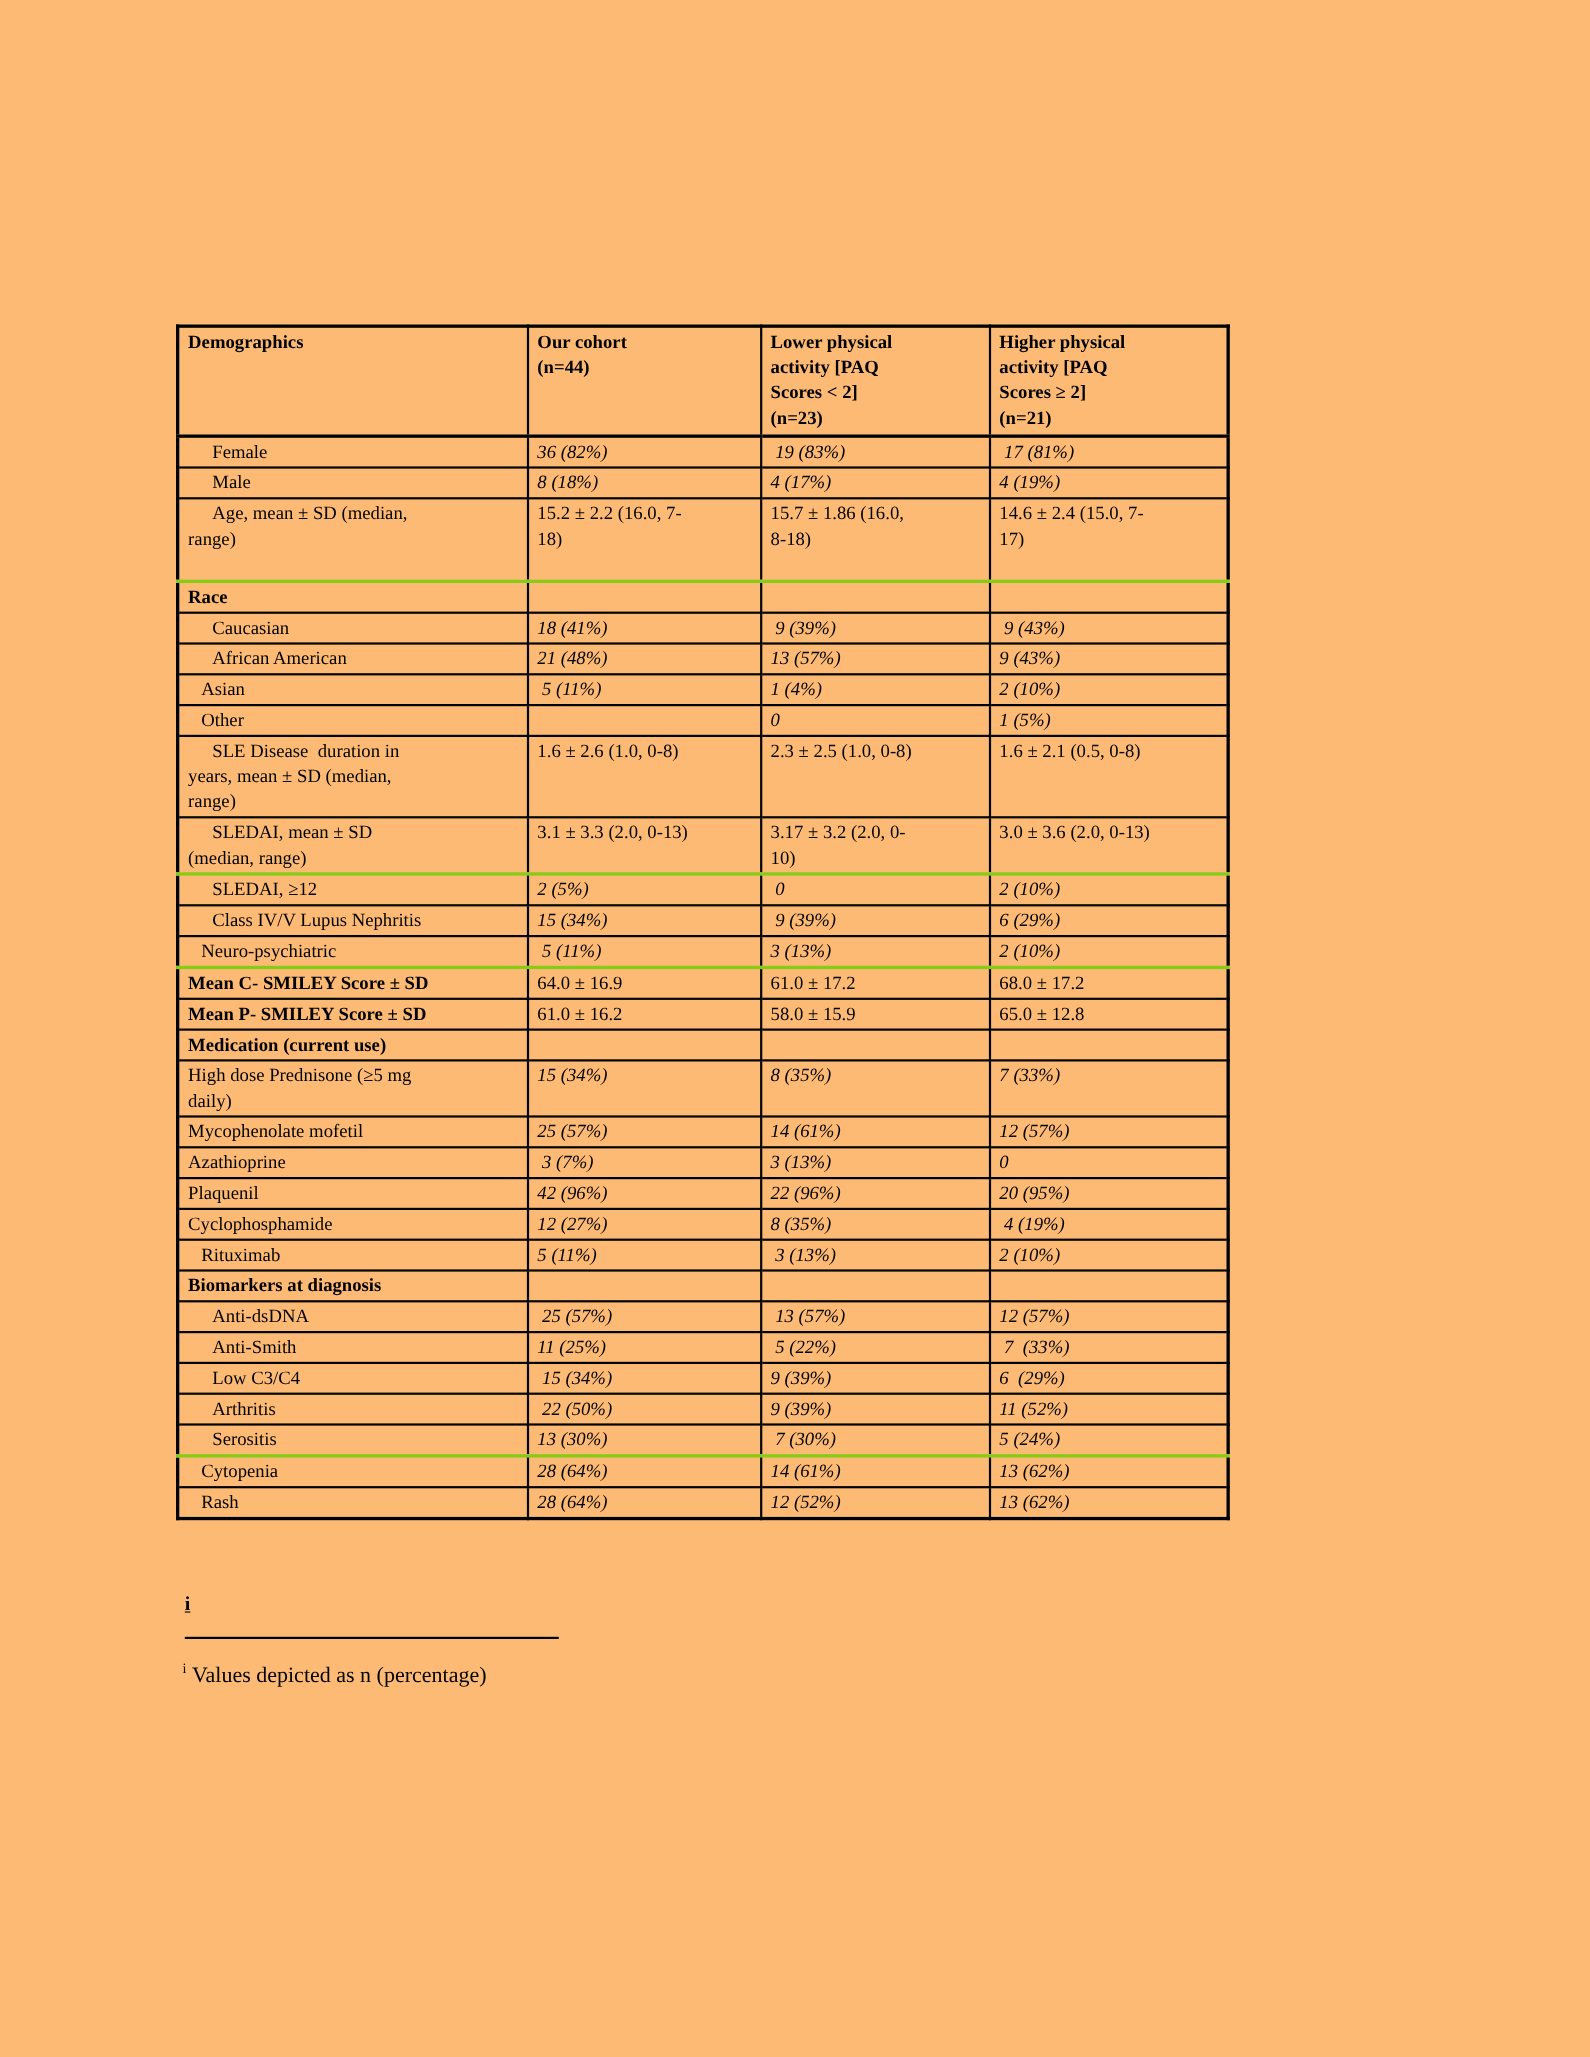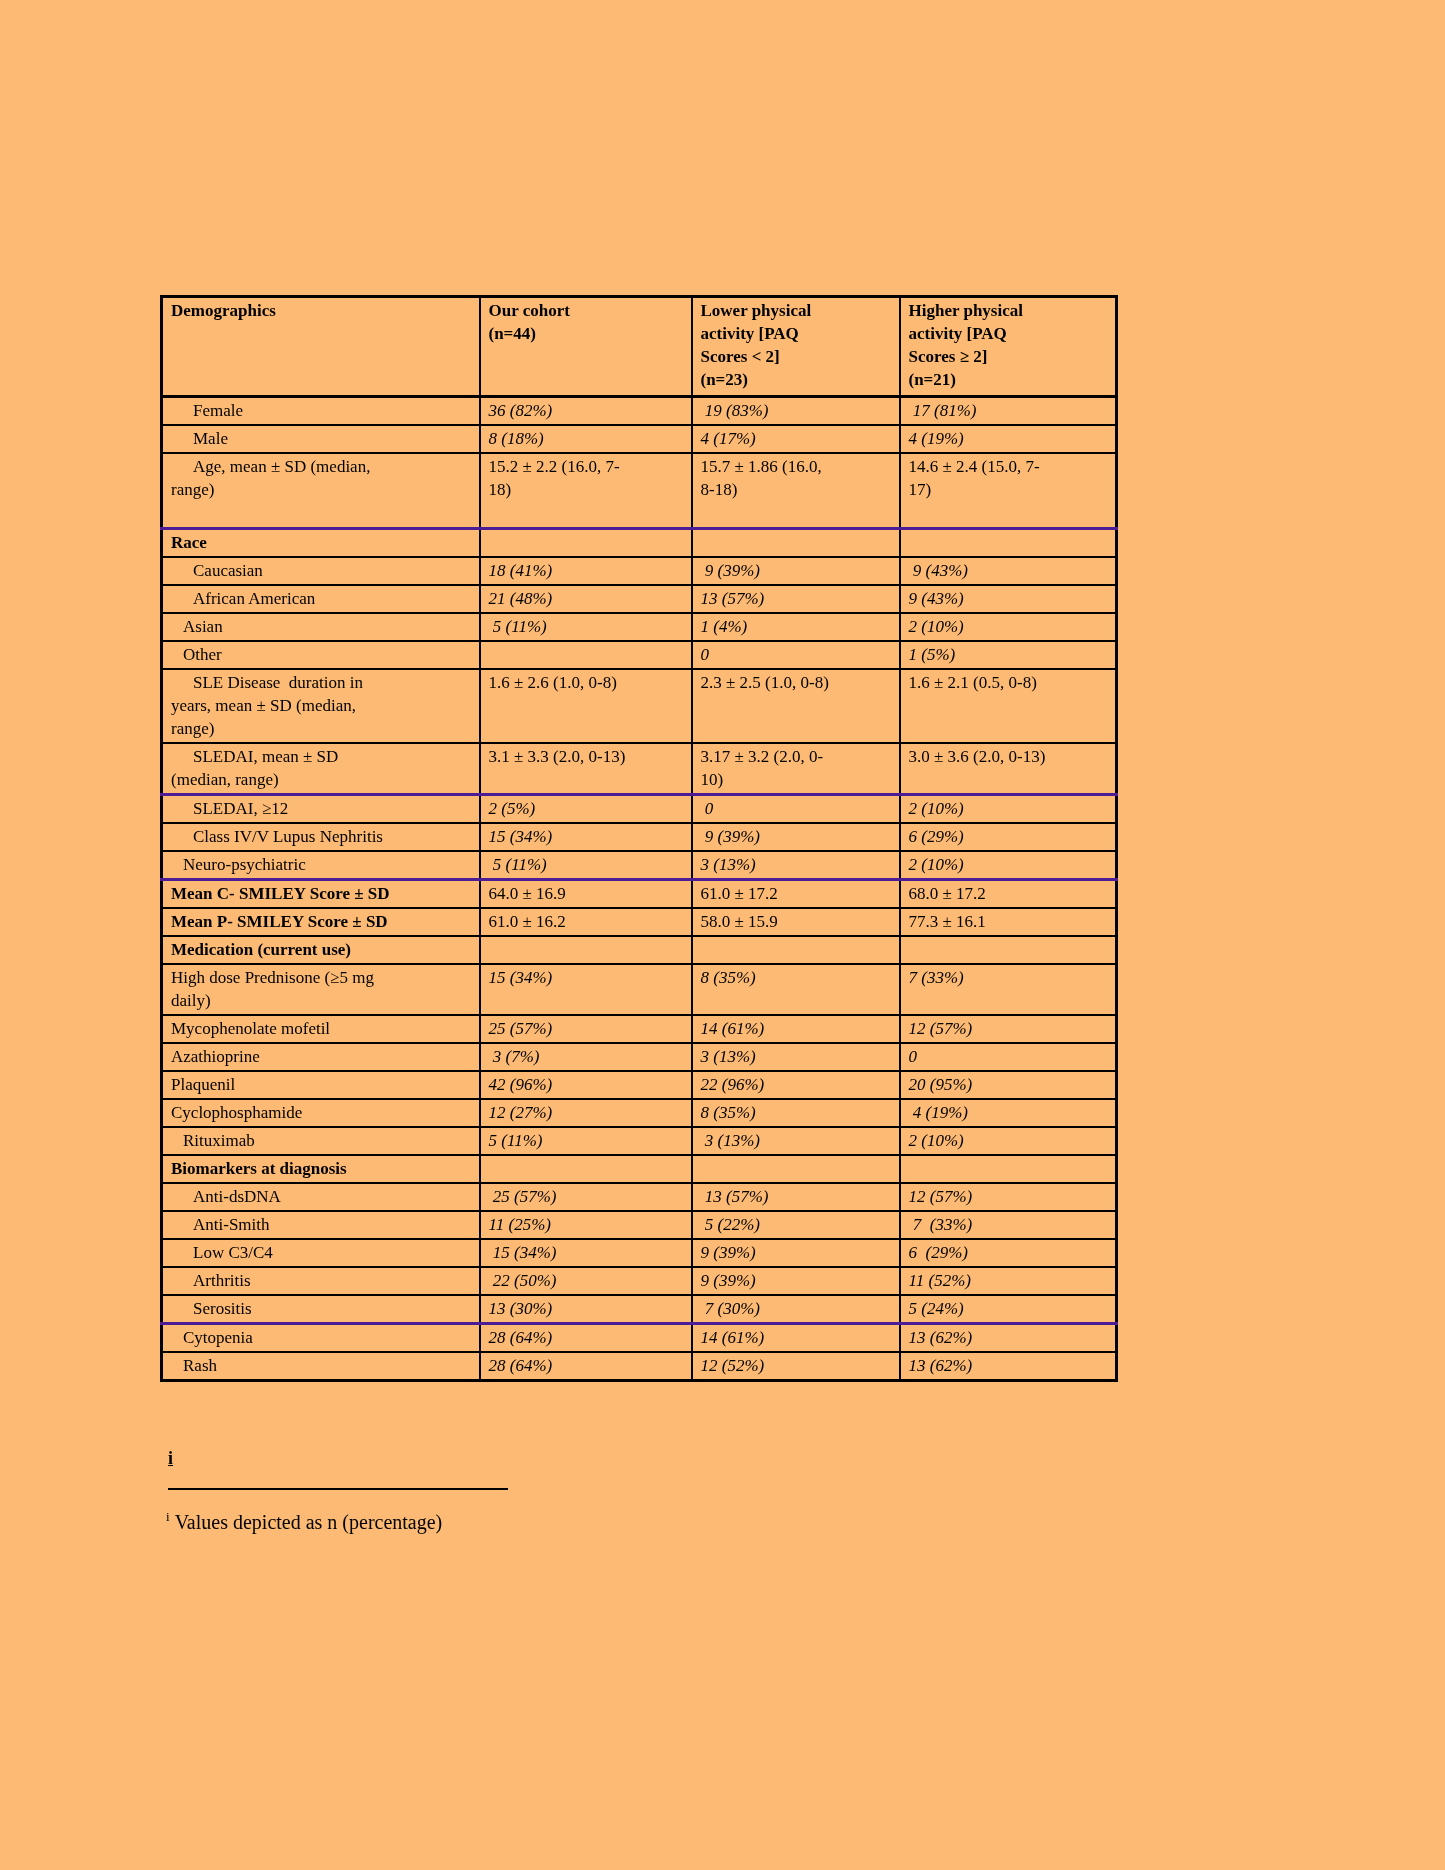--- a/index.html
+++ b/index.html
@@ -27,21 +27,21 @@
     line-height:23px;
     white-space:pre-wrap;
     font-weight:normal;
     word-wrap:break-word;
   }
   thead th{
     font-weight:bold;
     border-bottom:3px solid #000;
     padding-bottom:4px;
   }
-  tr.thick-top td{border-top:3px solid #4c1d95;}
+  tr.thick-top td{border-top:3px solid #84cc16;}
   tr.section td.label{font-weight:bold;}
   tr.indent2 td.label{text-indent:22px;}
   tr.indent1 td.label{text-indent:12px;}
   tr.extra-space td{padding-bottom:26px;}
   td.italic-val{font-style:italic;}
   .endnote-marker{
     position:absolute;left:168px;top:1448px;
     font-size:18px;font-weight:bold;text-decoration:underline;
   }
   .footnote-rule{
@@ -173,21 +173,21 @@
         <tr class="section thick-top">
           <td class="label">Mean C- SMILEY Score ± SD</td>
           <td class="value">64.0 ± 16.9</td>
           <td class="value">61.0 ± 17.2</td>
           <td class="value">68.0 ± 17.2</td>
         </tr>
         <tr class="section">
           <td class="label">Mean P- SMILEY Score ± SD</td>
           <td class="value">61.0 ± 16.2</td>
           <td class="value">58.0 ± 15.9</td>
-          <td class="value">77.3 ± 16.1</td>
+          <td class="value">65.0 ± 12.8</td>
         </tr>
         <tr class="section">
           <td class="label">Medication (current use)</td>
           <td class="value"></td>
           <td class="value"></td>
           <td class="value"></td>
         </tr>
         <tr class="plain">
           <td class="label">High dose Prednisone (≥5 mg
 daily)</td>

